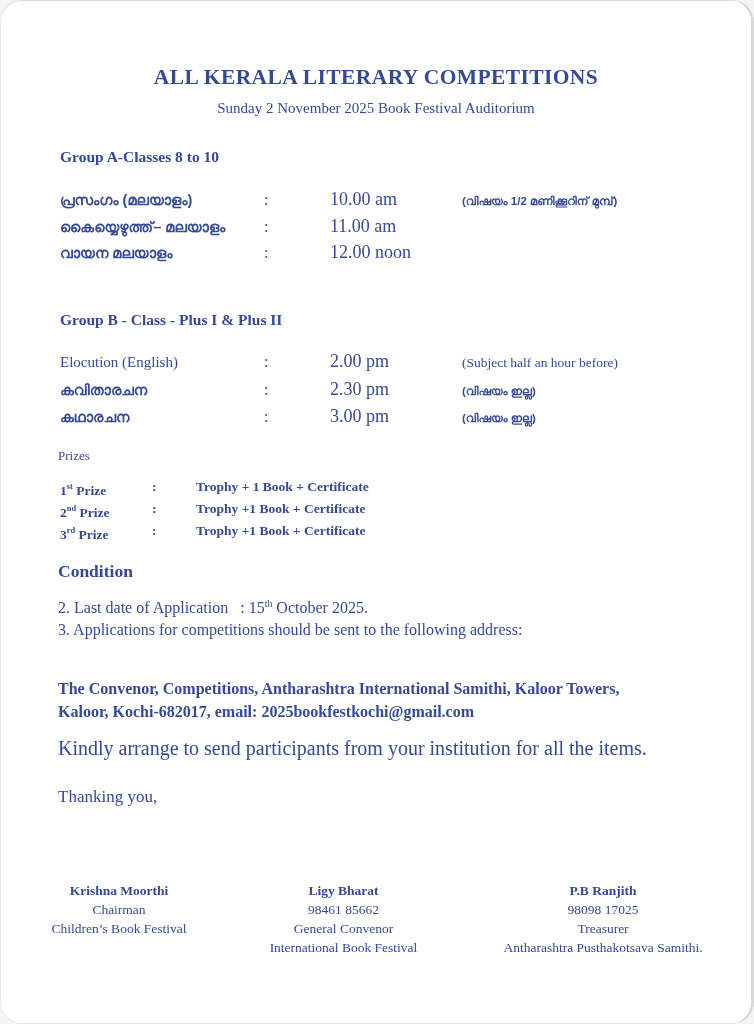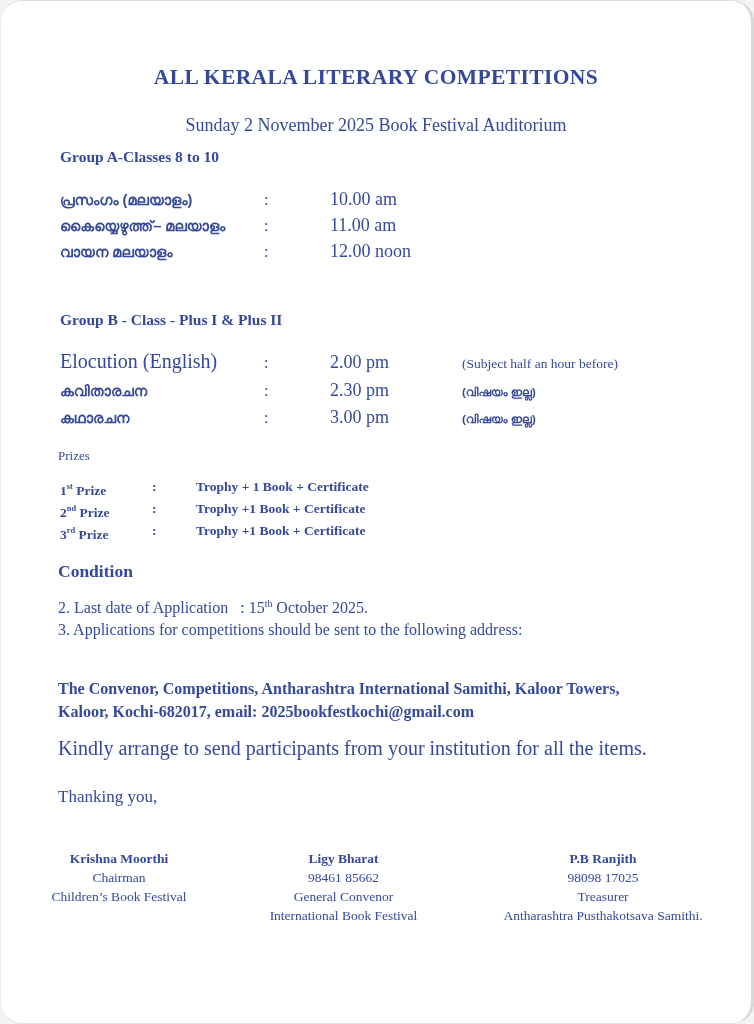--- a/index.html
+++ b/index.html
@@ -15,55 +15,55 @@
     position:relative; width:754px; height:1024px;
     background:var(--page);
     border-top:1px solid #dcdcdc;
     border-bottom:1px solid #e2e2e2;
     border-right:3px solid #d8d8d8;
     border-left:1px solid #ececec;
     border-radius:22px;
   }
   .centered { position:absolute; left:0; width:100%; text-align:center; }
   .doc-title { top:64px; font-size:21.5px; font-weight:bold; letter-spacing:0.4px; }
-  .doc-subtitle { top:99px; font-size:18px;margin-top:15px; }
+  .doc-subtitle { top:99px; font-size:15px; }
 
   .group-heading { position:absolute; left:59px; font-size:15.5px; font-weight:bold; }
   .ga-heading { top:147px; }
   .gb-heading { top:310px; }
 
   .sched { position:absolute; left:59px; right:30px; }
   .sched-a { top:186px; }
   .sched-b { top:346px; }
   .sched-row {
     display:grid; grid-template-columns:204px 66px 132px 1fr;
     align-items:baseline; line-height:25px;
   }
   .sched-b .sched-row.row-en { line-height:28px; }
   .ml { font-family:"Liberation Sans", sans-serif; font-weight:bold; font-size:14.5px; }
-  .item-en { font-size:20px; }
+  .item-en { font-size:15px; }
   .colon { font-size:16px; }
   .time { font-size:18px; }
   .note-ml { font-family:"Liberation Sans", sans-serif; font-weight:bold; font-size:11.5px; }
   .note-en { font-size:13.5px; }
 
   .prizes-heading { position:absolute; left:57px; top:447px; font-size:13px; font-weight:normal; }
   .prizes { position:absolute; left:59px; top:477px; font-weight:bold; font-size:13.5px; }
   .prize-row { display:grid; grid-template-columns:92px 44px 1fr; line-height:18.5px; }
   sup { font-size:62%; }
 
   .condition-heading { position:absolute; left:57px; top:560px; font-size:17.5px; font-weight:bold; }
   .condition { position:absolute; left:57px; top:592px; right:20px; font-size:16px; line-height:21.8px; }
   .condition div { white-space:pre-wrap; }
 
   .address { position:absolute; left:57px; top:676px; right:40px; font-weight:bold; font-size:16px; line-height:23px; }
   .kindly { position:absolute; left:57px; top:736px; font-size:20px; }
   .thanks { position:absolute; left:57px; top:786px; font-size:17px;text-align:right; }
 
-  .signatures { position:absolute; left:0; top:848px; width:642px; height:110px; }
+  .signatures { position:absolute; left:0; top:880px; width:642px; height:110px; }
   .sig { position:absolute; text-align:center; font-size:13.5px; line-height:19px; }
   .sig .name { font-weight:bold; }
   .sig1 { left:18px; width:200px; }
   .sig2 { left:225px; width:235px; }
   .sig3 { left:466px; width:272px; }
 </style>
 </head>
 <body>
 
 <div class="page">
@@ -71,20 +71,21 @@
   <div class="centered doc-title">ALL KERALA LITERARY COMPETITIONS</div>
   <div class="centered doc-subtitle">Sunday 2 November 2025 Book Festival Auditorium</div>
 
   <div class="group-heading ga-heading">Group A-Classes 8 to 10</div>
 
   <div class="sched sched-a">
     <div class="sched-row">
       <span class="ml">പ്രസംഗം (മലയാളം)</span>
       <span class="colon">:</span>
       <span class="time">10.00 am</span>
+      <span class="note-ml">(വിഷയം 1/2 മണിക്കൂറിന് മുമ്പ്)</span>
     </div>
     <div class="sched-row">
       <span class="ml">കൈയ്യെഴുത്ത്– മലയാളം</span>
       <span class="colon">:</span>
       <span class="time">11.00 am</span>
       <span class="note-ml"></span>
     </div>
     <div class="sched-row">
       <span class="ml">വായന മലയാളം</span>
       <span class="colon">:</span>

